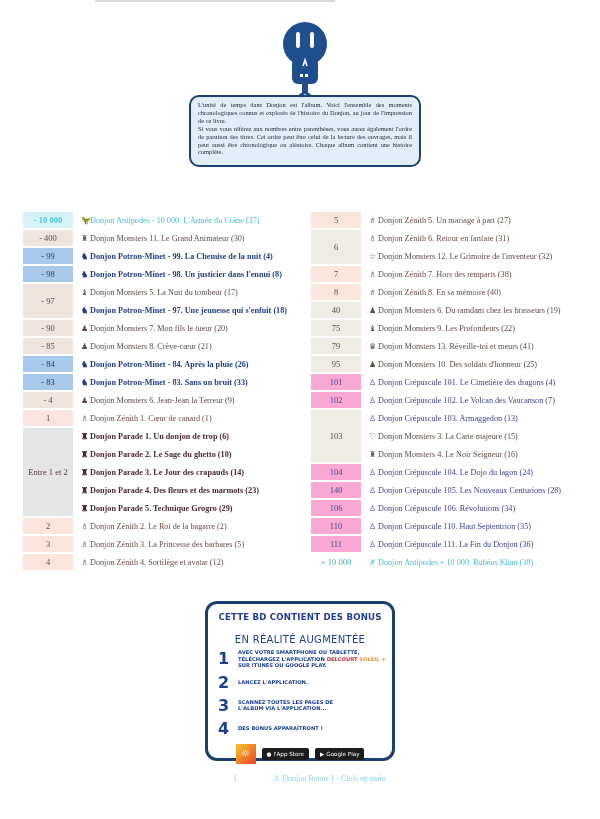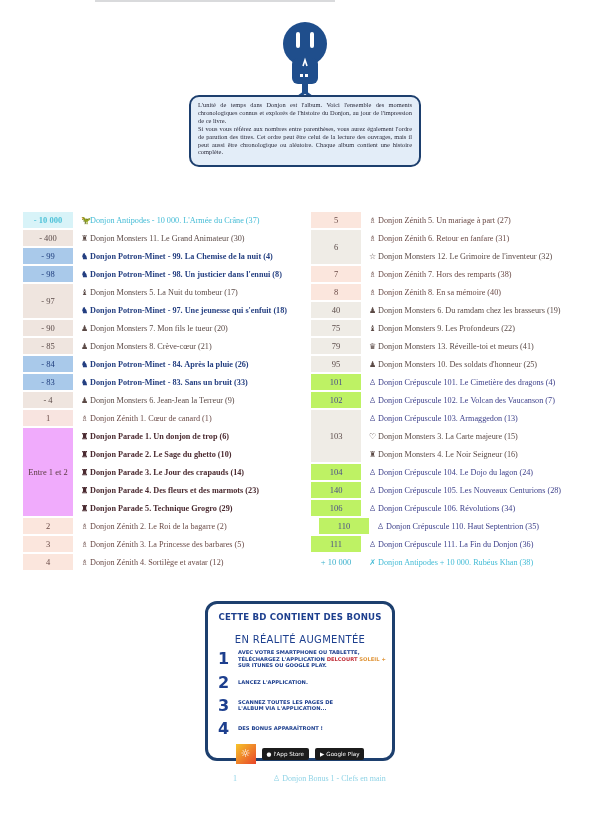--- a/index.html
+++ b/index.html
@@ -17,25 +17,25 @@
   .row { display:flex; align-items:stretch; }
   .num { width:50px; flex:none; display:flex; align-items:center; justify-content:center;
          font-size:8.5px; margin-bottom:2px; }
   .items { flex:1; display:flex; flex-direction:column; }
   .item { height:16px; display:flex; align-items:center; font-size:8.2px; padding-left:8px;
           white-space:nowrap; margin-bottom:2px; }
   .glyph { display:inline-block; width:7px; font-size:8px; margin-right:2px; text-align:center; }
   .c-cyan .num, .num.c-cyan { background:#d8f3f8; color:#4ec2d8; }
   .c-beige { background:#efe5df; color:#5a4a48; }
   .c-blue { background:#a9c9ea; color:#1e3c7c; }
-  .c-pink { background:#f0abfc; color:#5a3a40; }
+  .c-pink { background:#e5e5e5; color:#5a3a40; }
   .c-pinklight { background:#f8e4e0; color:#6a4a46; }
   .c-peach { background:#fbe6dd; color:#6a4a46; }
   .c-cream { background:#efece6; color:#5a4a48; }
-  .c-paleblue { background:#bef264; color:#4a4a8a; }
+  .c-paleblue { background:#f9a8d4; color:#4a4a8a; }
   .c-white { background:transparent; color:#3ab0cc; }
   .t-cyan { color:#45bcd6; }
   .t-brown { color:#5b4a46; }
   .t-navy { color:#233e80; font-weight:bold; }
   .t-parade { color:#4a2a30; font-weight:bold; }
   .t-zenith { color:#6a4a46; }
   .t-crep { color:#3c3f8a; }
   .ar-box { position:absolute; left:205px; top:601px; width:190px; height:160px;
             border:3px solid #1d3f6e; border-radius:12px; background:#ffffff;
             box-sizing:border-box; font-family:"DejaVu Sans","Liberation Sans",sans-serif;
@@ -363,21 +363,21 @@
     <div class="row">
       <div class="num c-paleblue" style="height: 16px;">106</div>
       <div class="items">
         <div class="item t-crep">
           <span class="glyph">♙</span>
           <span>Donjon Crépuscule 106. Révolutions (34)</span>
         </div>
       </div>
     </div>
     <div class="row">
-      <div class="num c-paleblue" style="height: 16px; margin-left: 8px;">110</div>
+      <div class="num c-paleblue" style="height: 16px;">110</div>
       <div class="items">
         <div class="item t-crep">
           <span class="glyph">♙</span>
           <span>Donjon Crépuscule 110. Haut Septentrion (35)</span>
         </div>
       </div>
     </div>
     <div class="row">
       <div class="num c-paleblue" style="height: 16px;">111</div>
       <div class="items">

